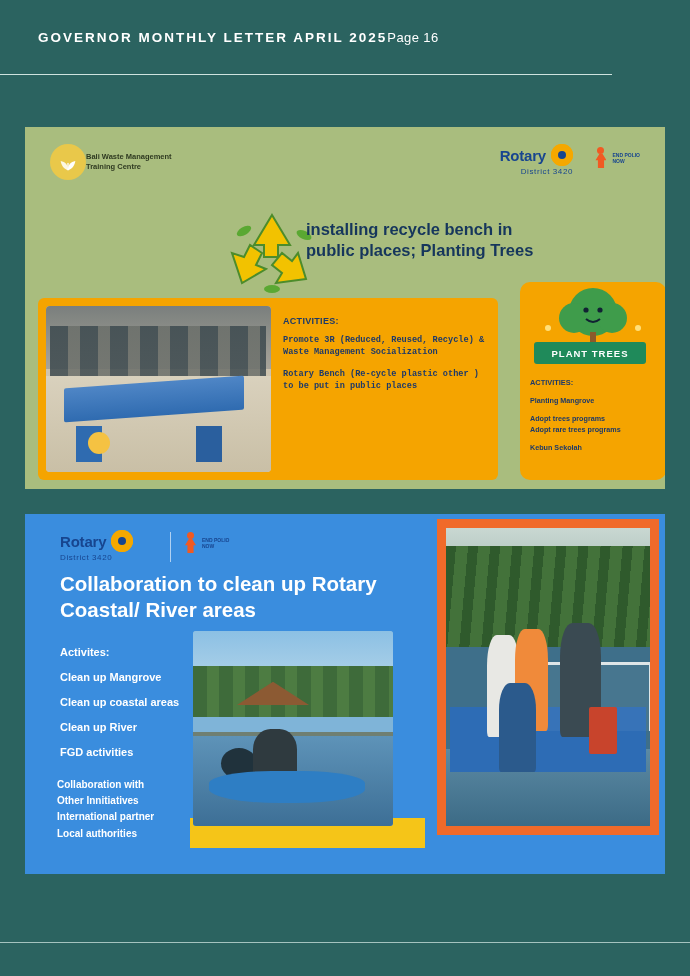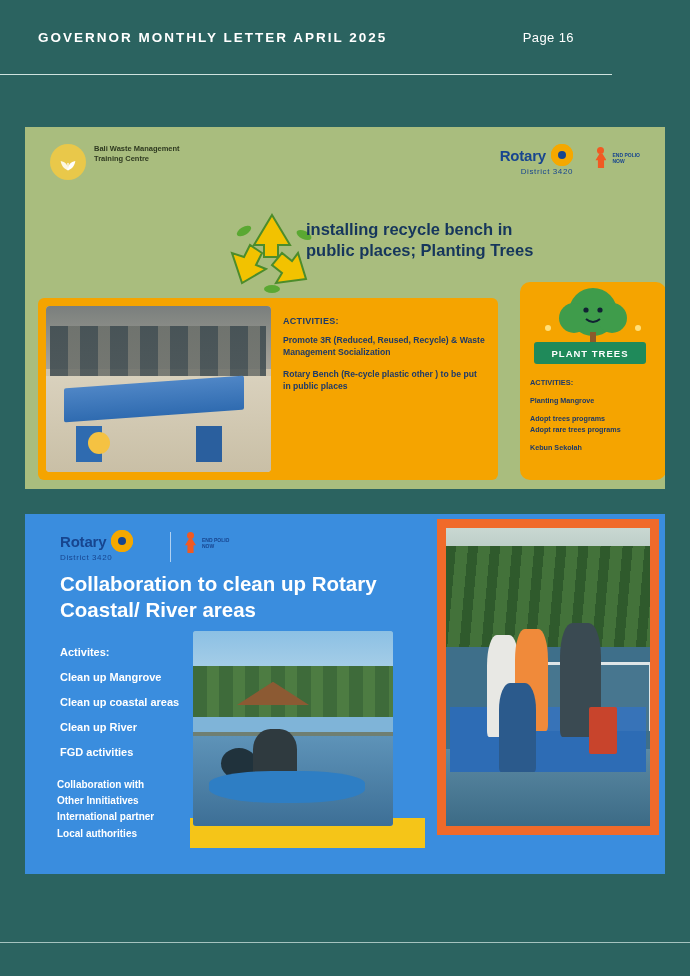--- a/index.html
+++ b/index.html
@@ -22,21 +22,21 @@
   
   .header {
     position: absolute;
     left: 0; top: 0;
     width: 612px;
     height: 75px;
     box-sizing: border-box;
     padding: 0 38px;
     display: flex;
     align-items: center;
-    justify-content: space-between;
+    justify-content: flex-start;
     border-bottom: 1px solid #cfe3df;
   }
   .header-title {
     color: #ffffff;
     font-size: 13.5px;
     letter-spacing: 2.0px;
     font-weight: 600;
   }
   .header-page {
     color: #ffffff;
@@ -50,21 +50,21 @@
     top: 127px;
     width: 640px;
     height: 362px;
     background: #a9bd7e;
     overflow: hidden;
   }
   .bwm-logo-wrap {
     position: absolute;
     left: 25px; top: 17px;
     display: flex;
-    gap: 8px;
+    align-items: center;
   }
   .bwm-circle {
     width: 36px; height: 36px;
     border-radius: 50%;
     background: #e9c84a;
     display: flex;
     align-items: center;
     justify-content: center;
   }
   .bwm-circle svg { display:block; }
@@ -228,20 +228,21 @@
     font-size: 9px;
     font-weight: 700;
     letter-spacing: .3px;
     margin-bottom: 9px;
   }
   .act-item {
     font-size: 8.6px;
     font-weight: 700;
     line-height: 1.34;
     margin-bottom: 11px;
+    font-family: Liberation Mono, monospace;
   }
   .plant-card {
     position: absolute;
     left: 495px; top: 155px;
     width: 146px;
     height: 198px;
     background: #f5a400;
     border-radius: 10px;
     padding: 0 10px;
     box-sizing: border-box;

